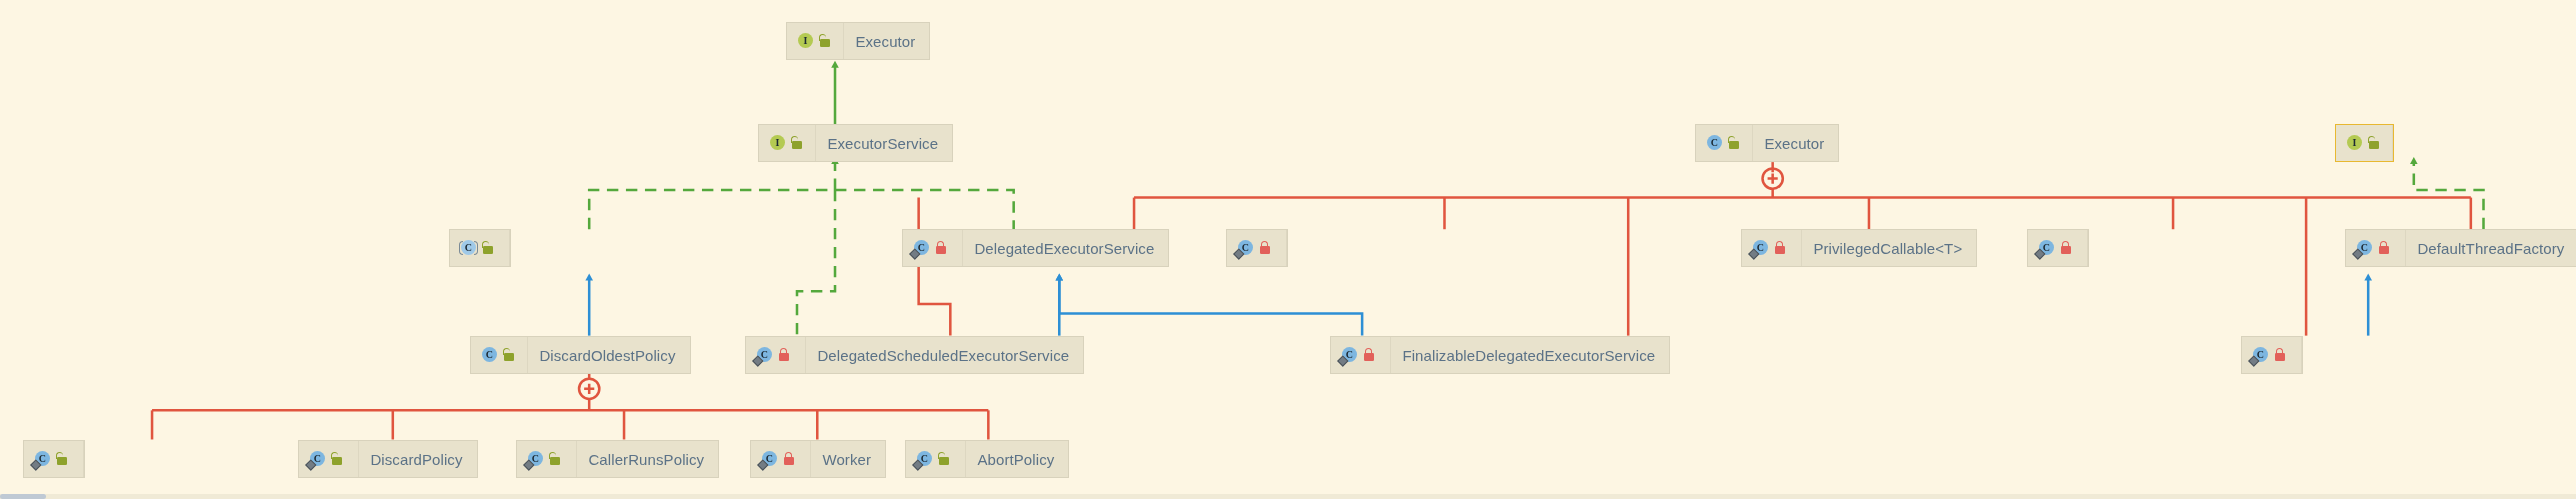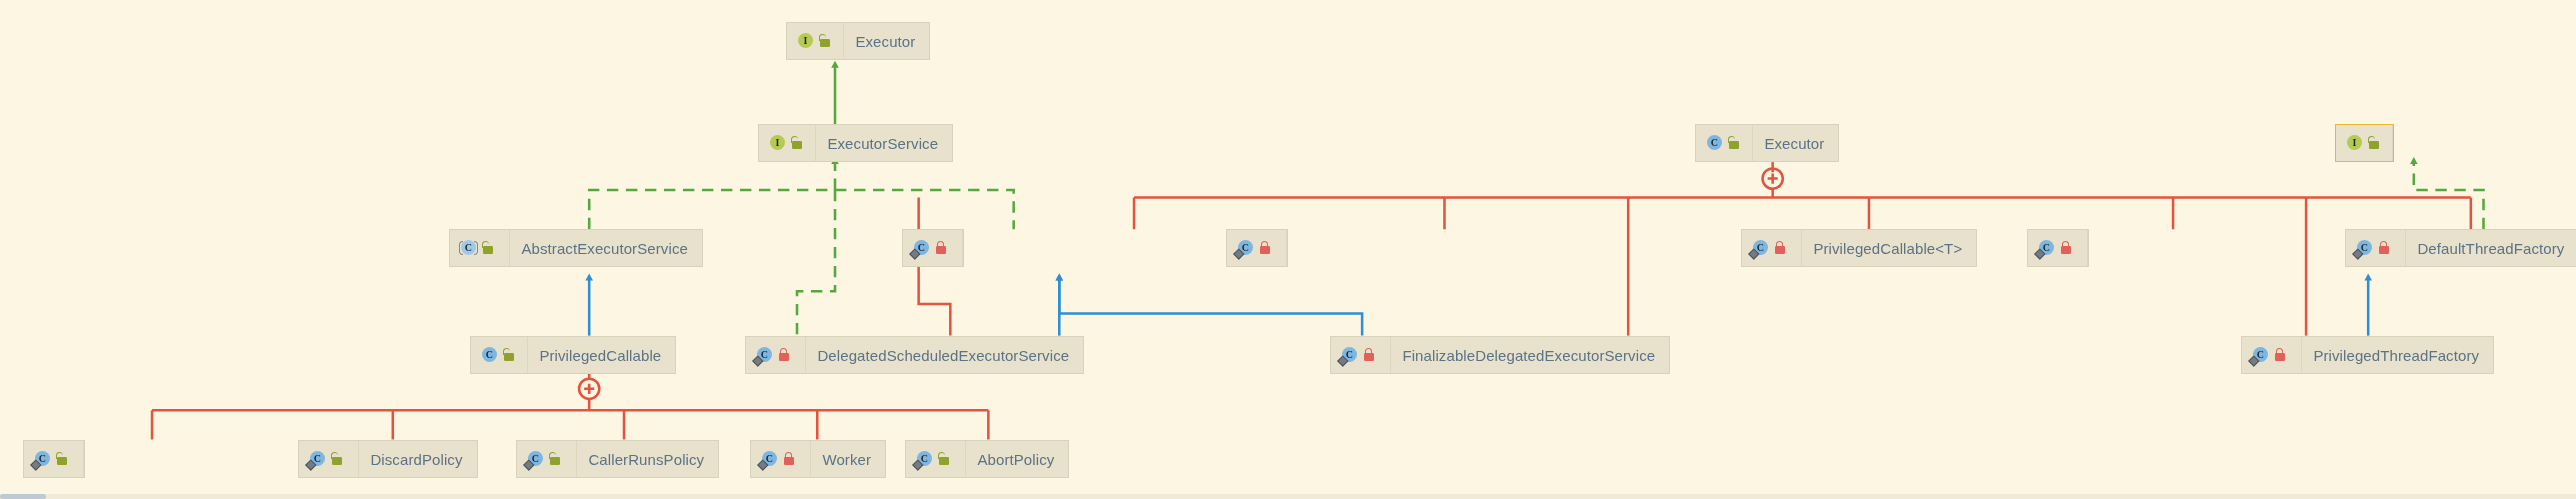--- a/index.html
+++ b/index.html
@@ -257,32 +257,32 @@
       <div class="node" style="left: 449px; top: 229px;">
         <div class="gutter" style="width: 60px;">
           <span class="ico abs">
             <span class="disc">C</span>
           </span>
           <span class="lock open">
             <span class="shackle"></span>
             <span class="body"></span>
           </span>
         </div>
-        <div class="label">AbstractExecutorService</div>
       </div>
       <div class="node" style="left: 902px; top: 229px;">
         <div class="gutter" style="width: 60px;">
           <span class="ico cls inner">
             <span class="disc">C</span>
           </span>
           <span class="lock closed">
             <span class="shackle"></span>
             <span class="body"></span>
           </span>
         </div>
+        <div class="label">DelegatedExecutorService</div>
       </div>
       <div class="node" style="left: 1226px; top: 229px;">
         <div class="gutter" style="width: 60px;">
           <span class="ico cls inner">
             <span class="disc">C</span>
           </span>
           <span class="lock closed">
             <span class="shackle"></span>
             <span class="body"></span>
           </span>
@@ -326,21 +326,21 @@
       <div class="node" style="left: 470px; top: 336px;">
         <div class="gutter" style="width: 57px;">
           <span class="ico cls">
             <span class="disc">C</span>
           </span>
           <span class="lock open">
             <span class="shackle"></span>
             <span class="body"></span>
           </span>
         </div>
-        <div class="label">PrivilegedCallable</div>
+        <div class="label">DiscardOldestPolicy</div>
       </div>
       <div class="node" style="left: 745px; top: 336px;">
         <div class="gutter" style="width: 60px;">
           <span class="ico cls inner">
             <span class="disc">C</span>
           </span>
           <span class="lock closed">
             <span class="shackle"></span>
             <span class="body"></span>
           </span>
@@ -362,21 +362,20 @@
       <div class="node" style="left: 2241px; top: 336px;">
         <div class="gutter" style="width: 60px;">
           <span class="ico cls inner">
             <span class="disc">C</span>
           </span>
           <span class="lock closed">
             <span class="shackle"></span>
             <span class="body"></span>
           </span>
         </div>
-        <div class="label">PrivilegedThreadFactory</div>
       </div>
       <div class="node" style="left: 23px; top: 440px;">
         <div class="gutter" style="width: 60px;">
           <span class="ico cls inner">
             <span class="disc">C</span>
           </span>
           <span class="lock open">
             <span class="shackle"></span>
             <span class="body"></span>
           </span>

